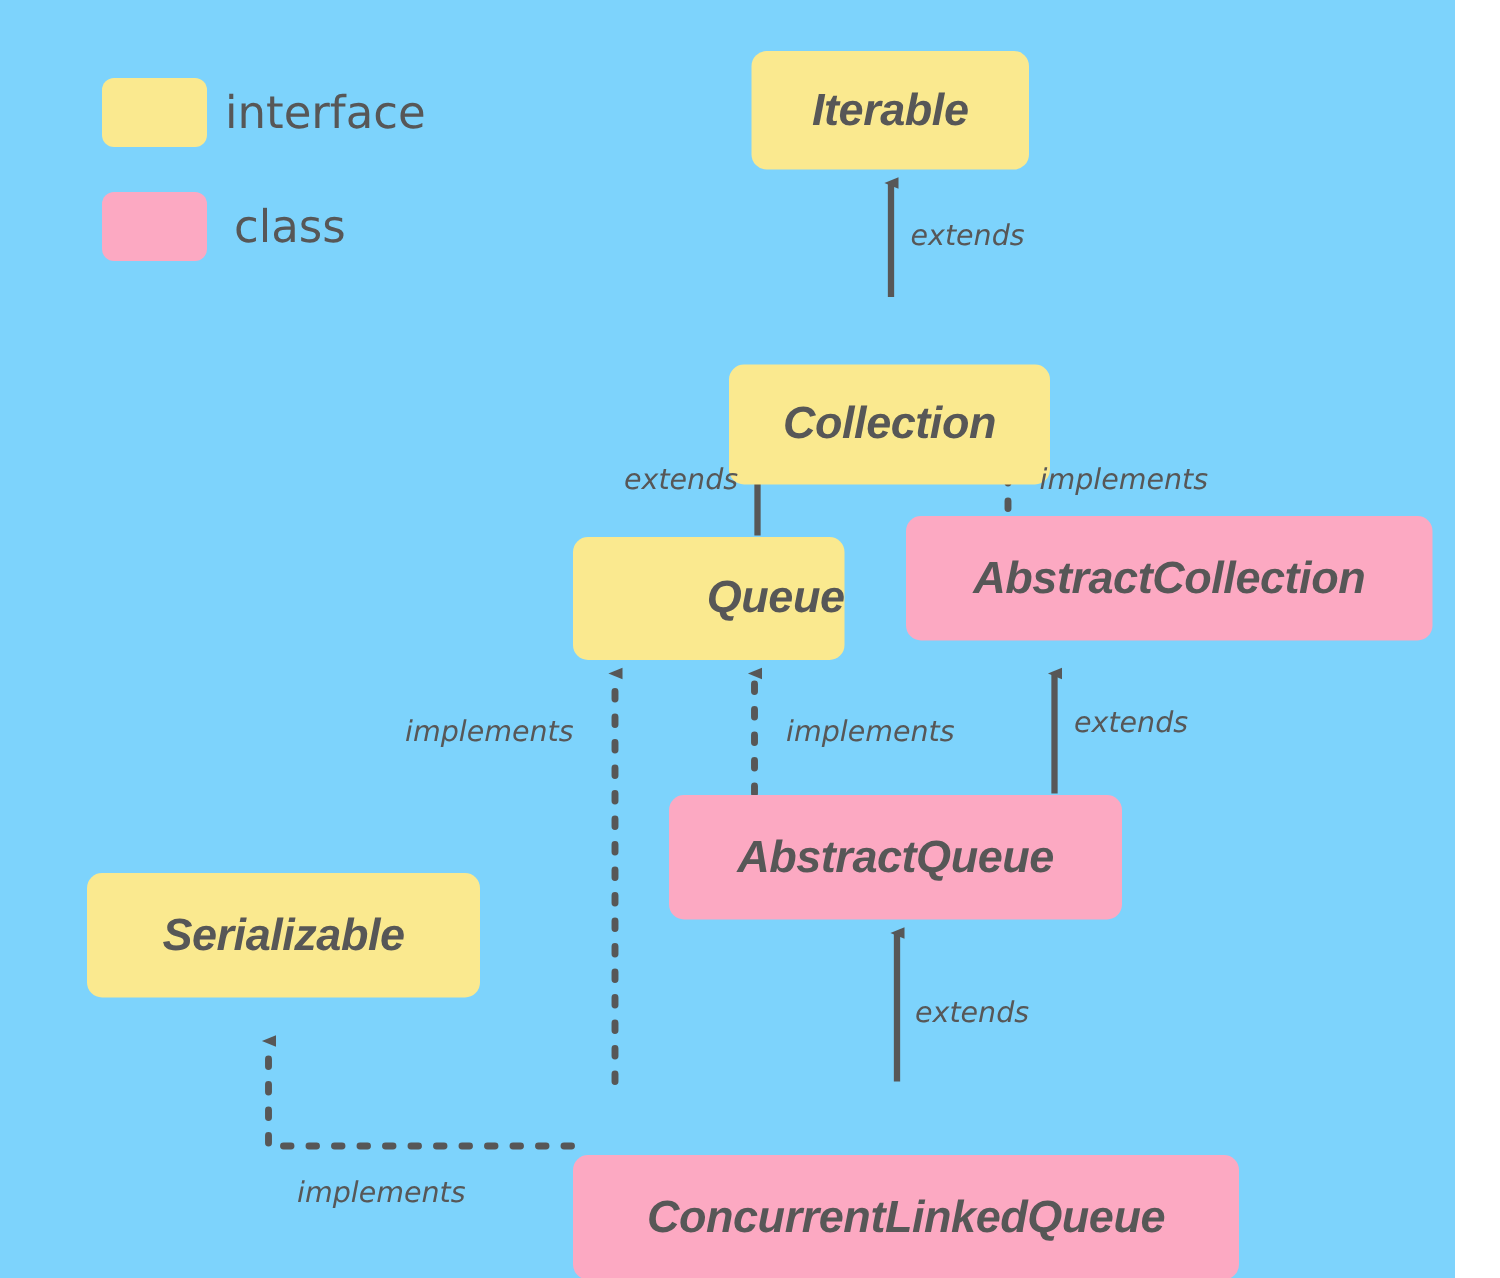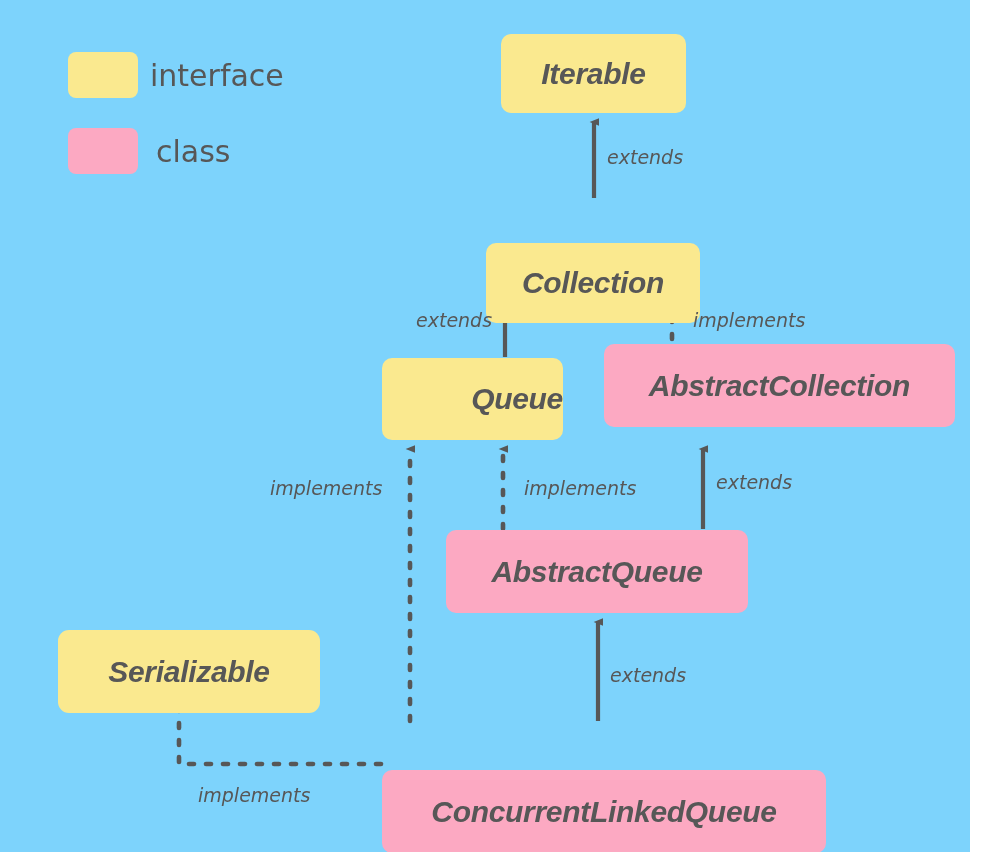--- a/index.html
+++ b/index.html
@@ -113,21 +113,21 @@
   </div>
 
   <div class="node" style="left:604px; top:344px; width:351px; height:83px; background:#FCA9C2;">
     <span class="node-label">AbstractCollection</span>
   </div>
 
   <div class="node" style="left:446px; top:530px; width:302px; height:83px; background:#FCA9C2;">
     <span class="node-label">AbstractQueue</span>
   </div>
 
-  <div class="node" style="left:58px; top:630px; width:262px; height:83px; background:#FAE98F;border-radius:11px;">
+  <div class="node" style="left:58px; top:582px; width:262px; height:83px; background:#FAE98F;">
     <span class="node-label">Serializable</span>
   </div>
 
   <div class="node" style="left:382px; top:722px; width:444px; height:83px; background:#FCA9C2;margin-top:48px;">
     <span class="node-label">ConcurrentLinkedQueue</span>
   </div>
 
   <div class="edge-label" style="left:607px; top:146px;">extends</div>
 
   <div class="edge-label" style="left:416px; top:309px;">extends</div>

